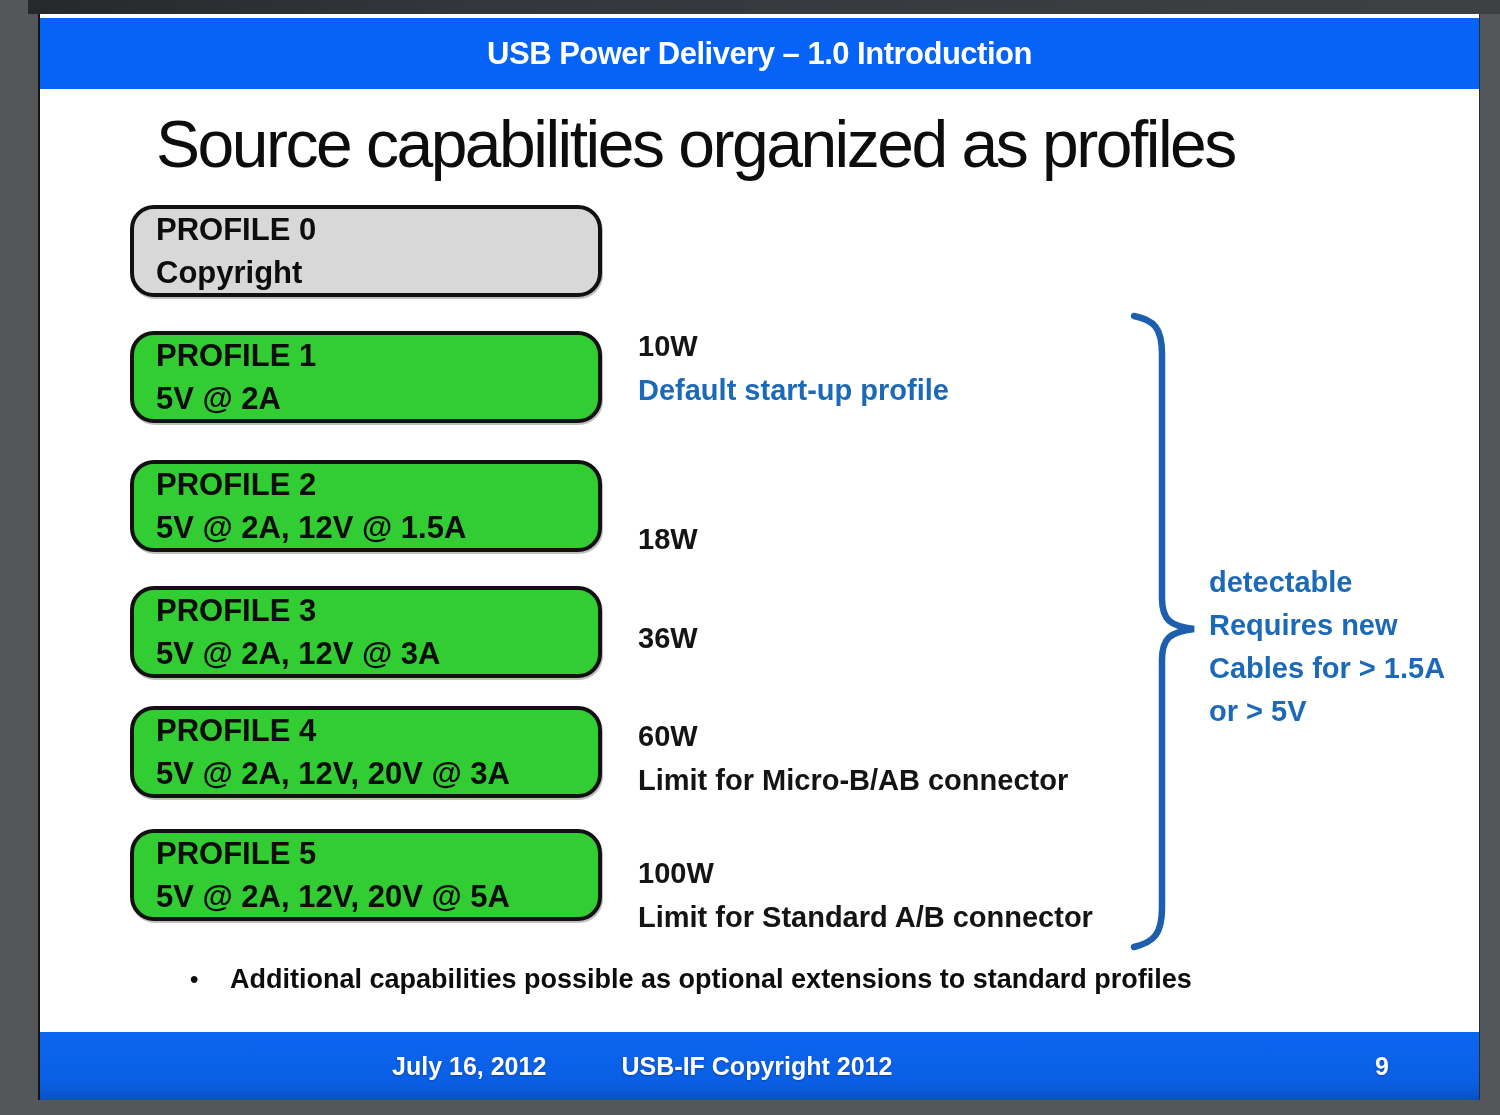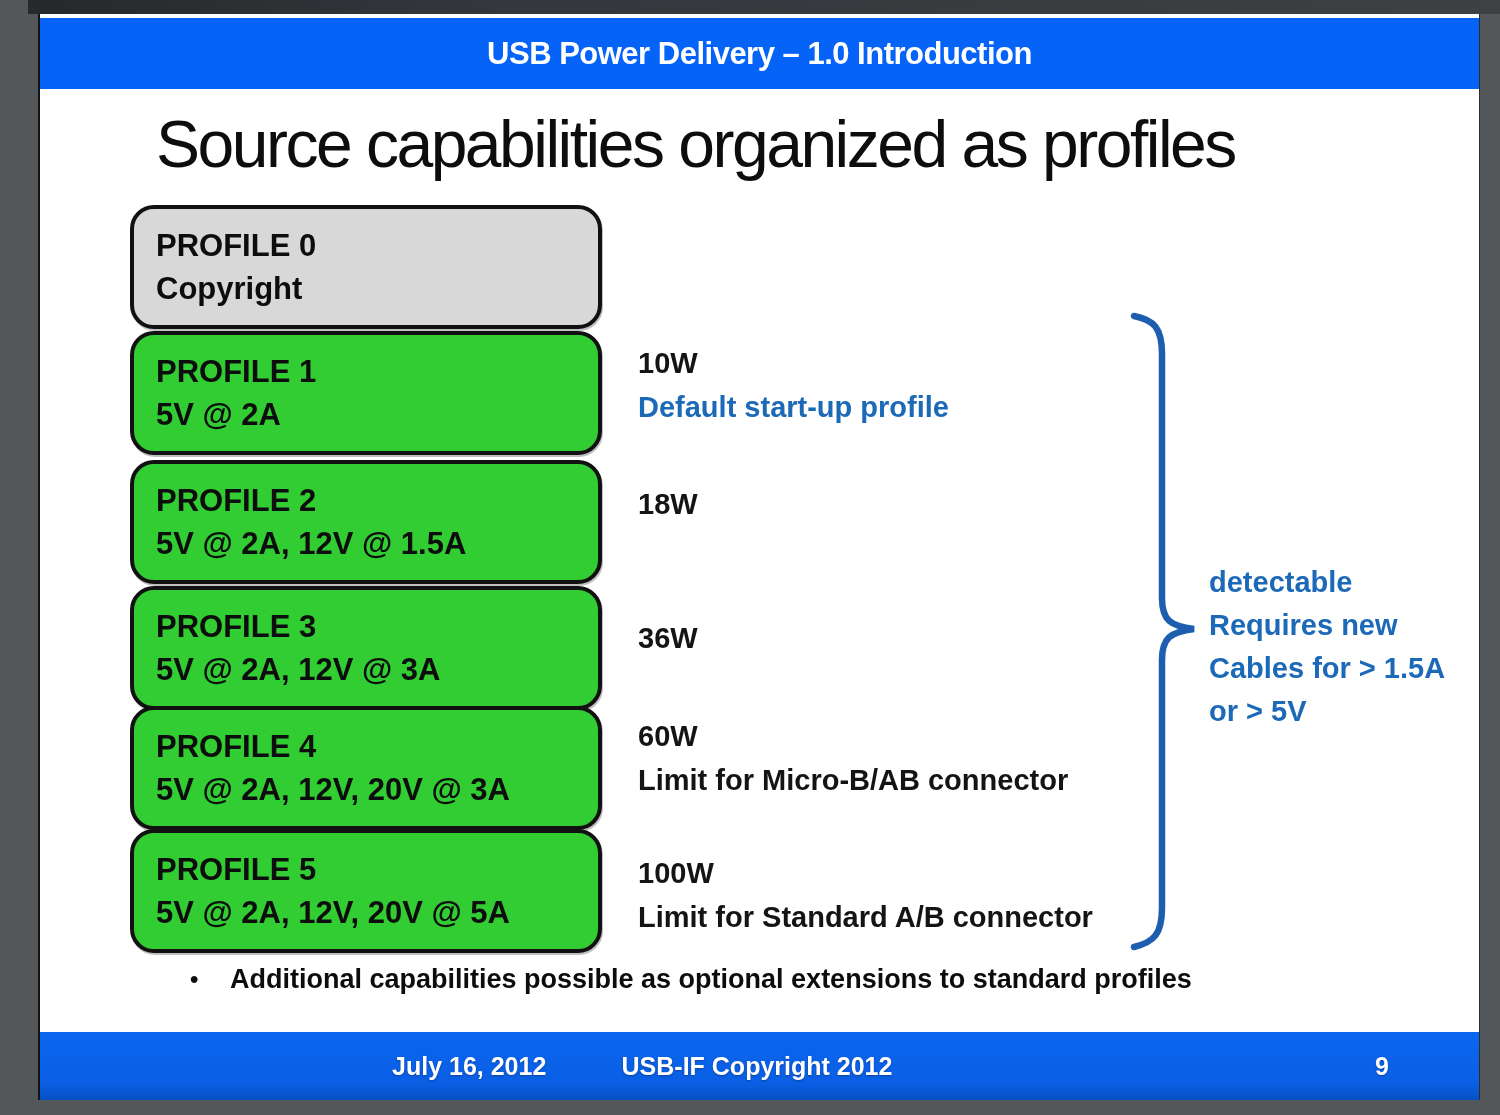--- a/index.html
+++ b/index.html
@@ -29,40 +29,40 @@
   }
   .header-bar .title{
     color:#ffffff;font-size:31px;font-weight:bold;letter-spacing:-0.5px;
   }
   .slide-title{
     position:absolute;left:116px;top:92px;
     font-size:66px;font-weight:400;color:#0d0d0d;letter-spacing:-2.5px;
     white-space:nowrap;
   }
   .pbox{
-    position:absolute;left:90px;width:472px;height:124px;
+    position:absolute;left:90px;width:472px;height:92px;
     border:4px solid #111;border-radius:24px;
     box-sizing:border-box;
     display:flex;flex-direction:column;justify-content:center;
     padding-left:22px;
     box-shadow:1px 2px 0 rgba(0,0,0,0.25);
   }
   .pbox.green{background:#32cc33;}
   .pbox.gray{background:#d8d8d8;}
   .pbox .pl, .pbox .ps{
     font-size:31px;font-weight:bold;color:#0d0d0d;line-height:43px;white-space:nowrap;
   }
   .p0{top:191px;} .p1{top:317px;} .p2{top:446px;} .p3{top:572px;} .p4{top:692px;} .p5{top:815px;}
   .ann{
     position:absolute;left:598px;
     font-size:29px;font-weight:bold;color:#141414;line-height:44px;white-space:nowrap;
   }
   .ann .note{color:#141414;}
   .ann .note.blue{color:#1c69b8;}
-  .a0{top:327px;} .a1{top:468px;} .a2{top:602px;} .a3{top:700px;} .a4{top:820px;margin-top:17px;}
+  .a0{top:310px;} .a1{top:503px;} .a2{top:602px;} .a3{top:700px;} .a4{top:820px;margin-top:17px;}
   .brace{
     position:absolute;left:1080px;top:296px;width:120px;height:650px;
   }
   .brace-note{
     position:absolute;left:1169px;top:547px;
     font-size:29px;font-weight:bold;color:#1c69b8;line-height:43px;white-space:nowrap;
   }
   .bullet-line{
     position:absolute;left:130px;top:950px;
     font-size:27px;font-weight:bold;color:#0d0d0d;white-space:nowrap;margin-left:20px;

